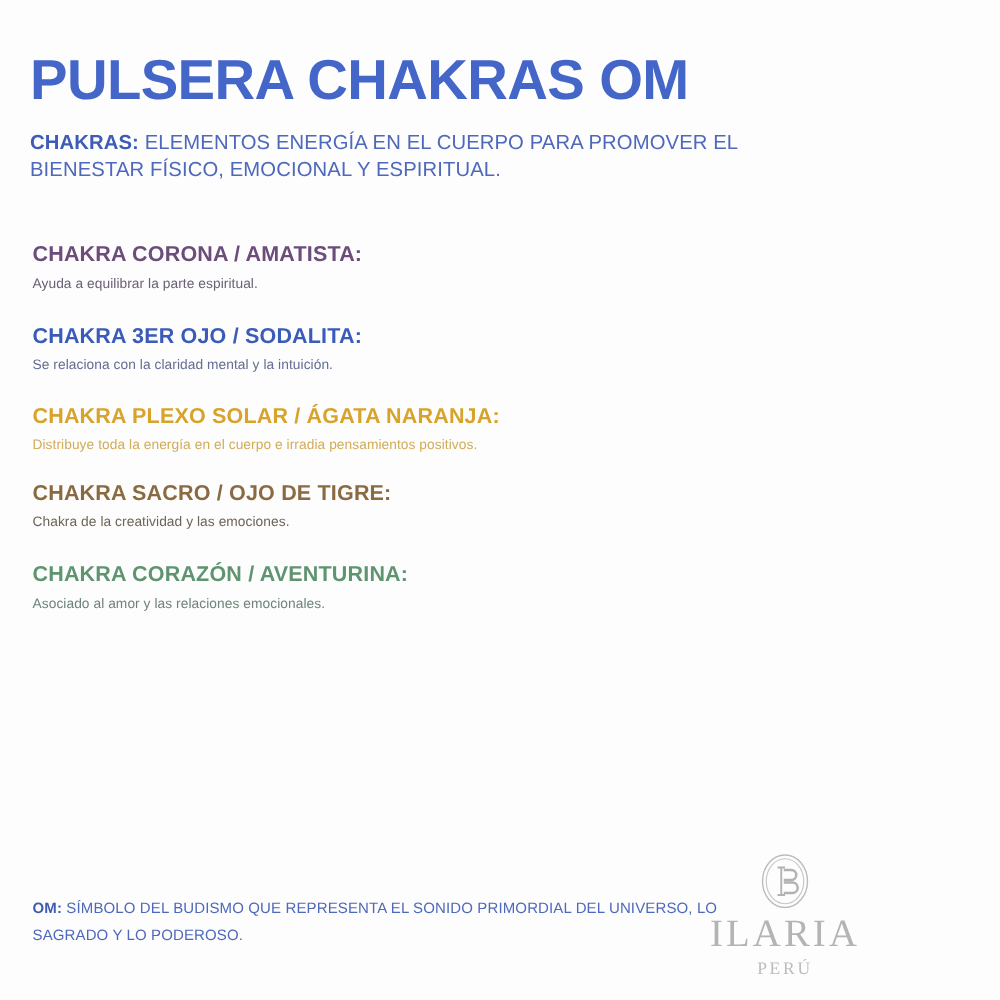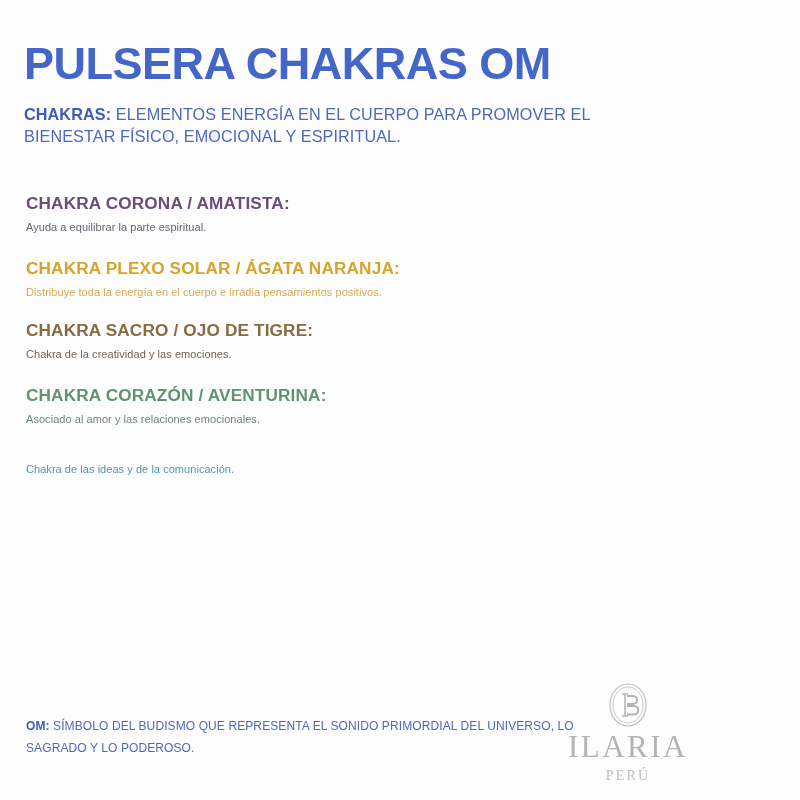--- a/index.html
+++ b/index.html
@@ -144,38 +144,41 @@
     <span class="lead">CHAKRAS:</span><span> ELEMENTOS ENERGÍA EN EL CUERPO PARA PROMOVER EL BIENESTAR FÍSICO, EMOCIONAL Y ESPIRITUAL.</span>
   </div>
 
   <div class="chakra-list">
 
     <div class="chakra-block b0">
       <div class="chakra-heading" style="color:#6b4c7a">CHAKRA CORONA / AMATISTA:</div>
       <div class="chakra-desc" style="color:#6a6176">Ayuda a equilibrar la parte espiritual.</div>
     </div>
 
+    <div class="chakra-block b1">
+      <div class="chakra-heading" style="color:#3a5bb8">CHAKRA 3ER OJO / SODALITA:</div>
+      <div class="chakra-desc" style="color:#646d93">Se relaciona con la claridad mental y la intuición.</div>
+    </div>
 
     <div class="chakra-block b2">
       <div class="chakra-heading" style="color:#d8a32b">CHAKRA PLEXO SOLAR / ÁGATA NARANJA:</div>
       <div class="chakra-desc" style="color:#d2ac57">Distribuye toda la energía en el cuerpo e irradia pensamientos positivos.</div>
     </div>
 
     <div class="chakra-block b3">
       <div class="chakra-heading" style="color:#8a6a40">CHAKRA SACRO / OJO DE TIGRE:</div>
       <div class="chakra-desc" style="color:#6f6357">Chakra de la creatividad y las emociones.</div>
     </div>
 
     <div class="chakra-block b4">
       <div class="chakra-heading" style="color:#5e9470">CHAKRA CORAZÓN / AVENTURINA:</div>
       <div class="chakra-desc" style="color:#6f8477">Asociado al amor y las relaciones emocionales.</div>
     </div>
 
     <div class="chakra-block b5">
-      <div class="chakra-desc" style="color:#4f9aa5">Chakra de las ideas y de la comunicación.</div>
     </div>
 
 
   </div>
 
   <div class="om-note">
     <span class="lead">OM:</span><span> SÍMBOLO DEL BUDISMO QUE REPRESENTA EL SONIDO PRIMORDIAL DEL UNIVERSO, LO SAGRADO Y LO PODEROSO.</span>
   </div>
 
   <div class="brand">

